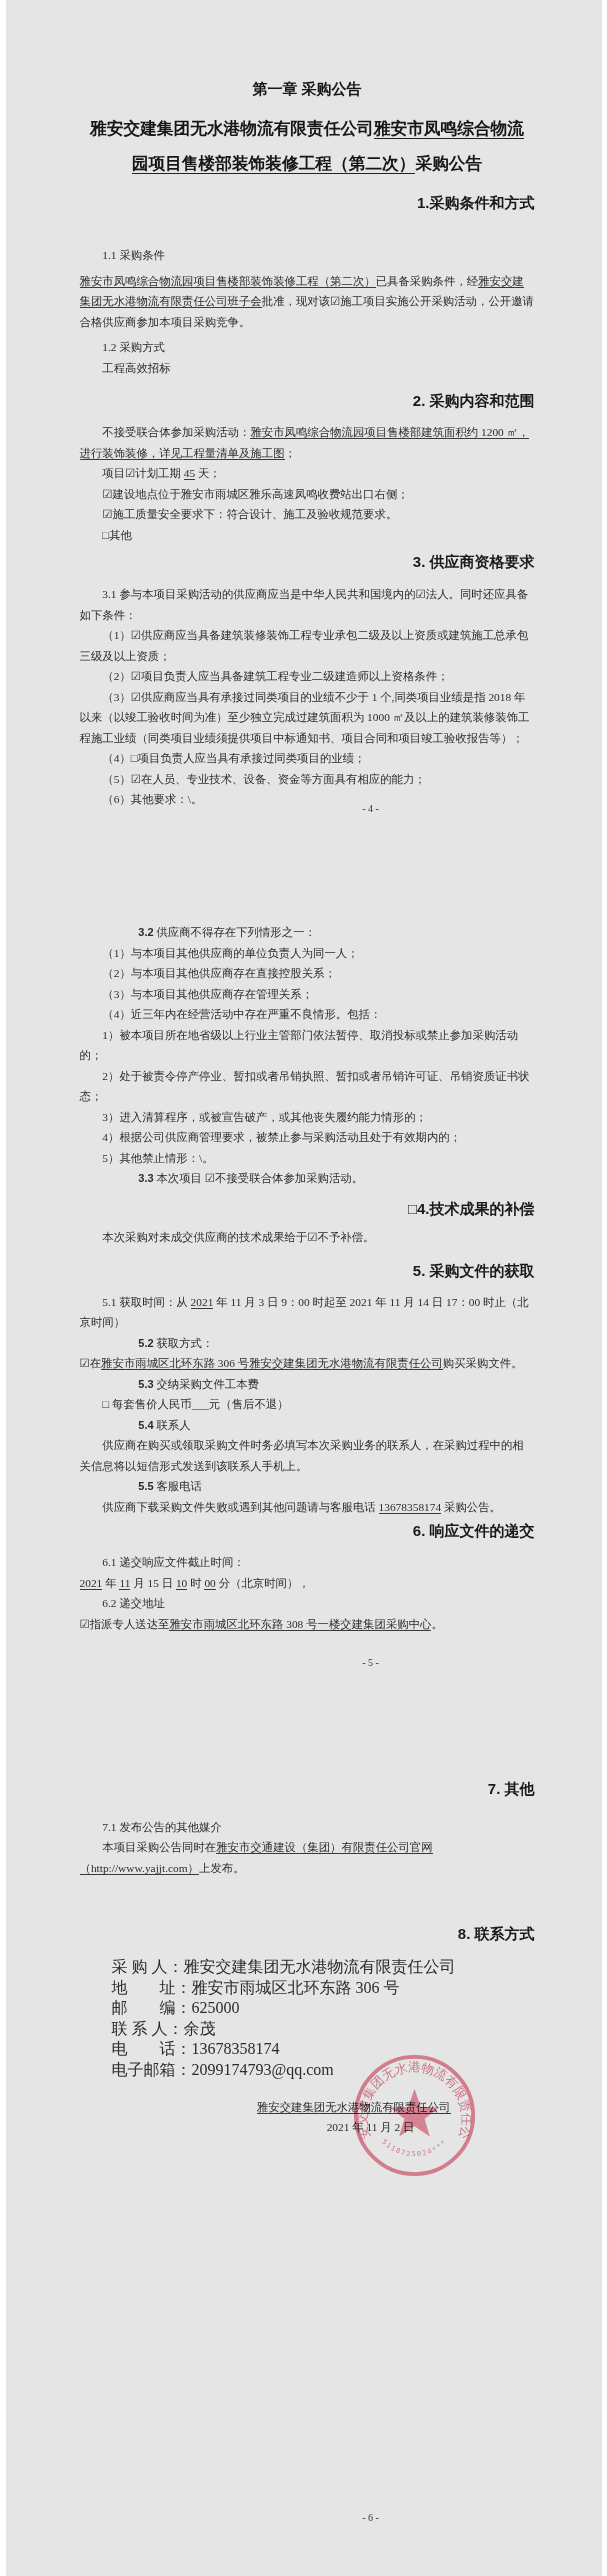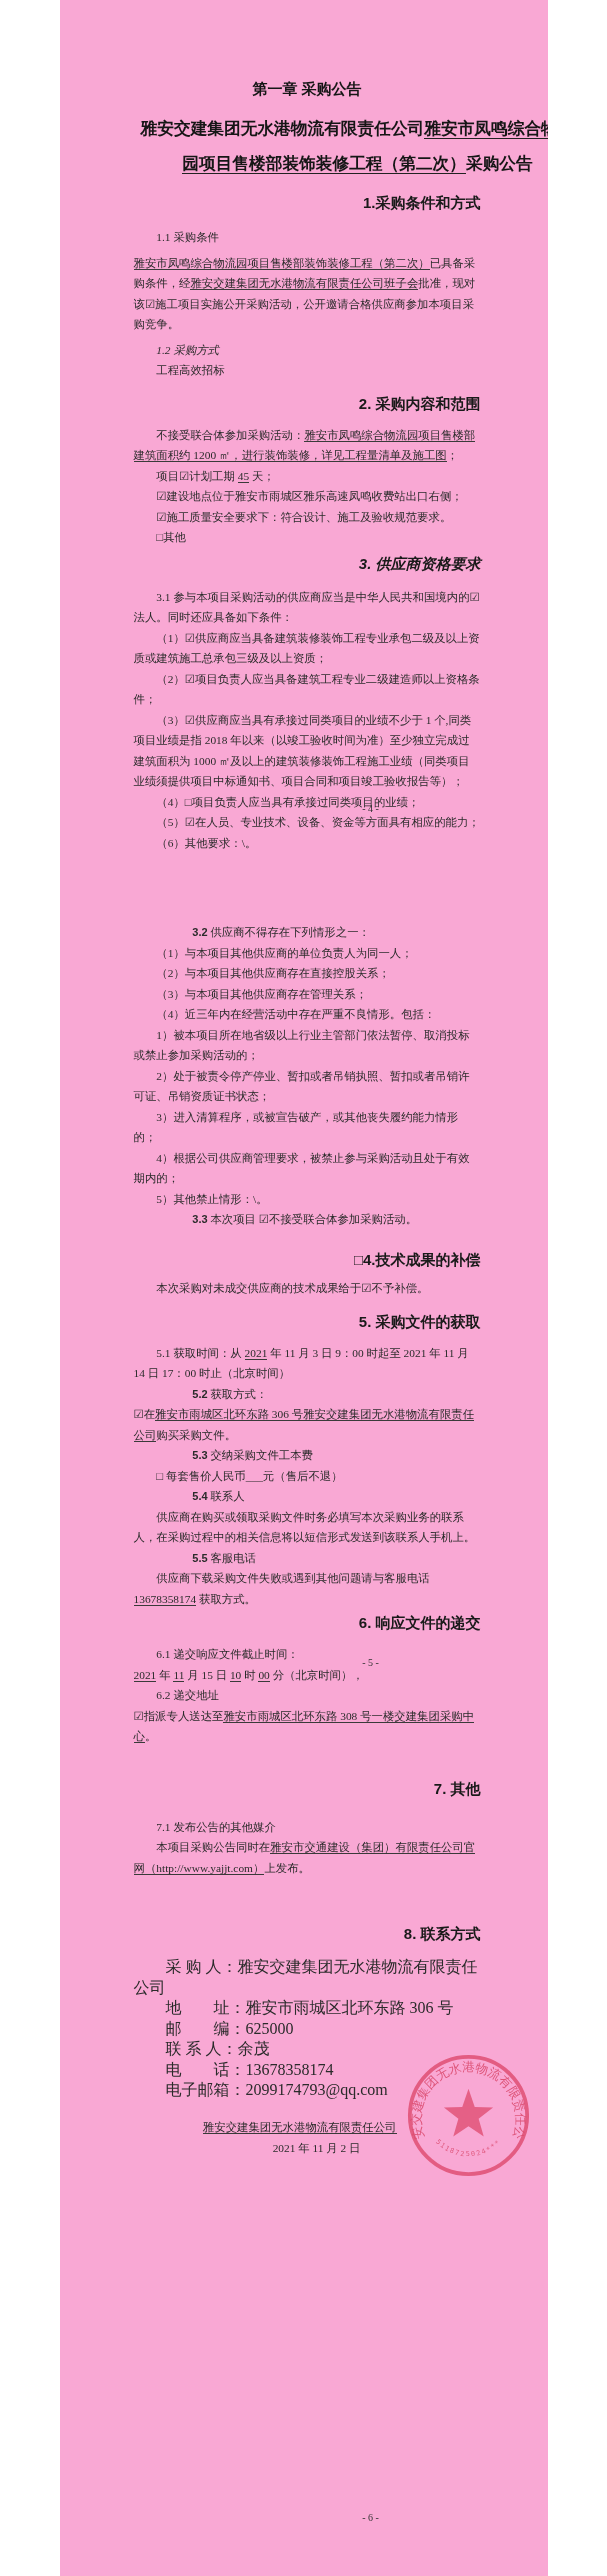--- a/index.html
+++ b/index.html
@@ -1,21 +1,21 @@
 <!DOCTYPE html>
 <html style="font-size:12px"><head>
 <meta charset="utf-8">
 <style>
   html,body{margin:0;padding:0;background:#ffffff;}
   .doc{
     position:relative;
-    width:488px;
+    width:596px;
     height:2576px;
     margin:0 auto;
-    background:#f9a8d4;
+    background:#e5e5e5;
     color:#2b2b2b;
     font-family:"Liberation Serif","DejaVu Serif",serif;
     overflow:hidden;
   }
   .pg{position:absolute;left:0;right:0;padding:0 67px 0 74px;}
   #pg4{top:68px;}
   #pg5{top:922px;}
   #pg6{top:1777px;}
   .ln{line-height:20.5px;font-size:11.4px;margin:0;}
   .ind{text-indent:2em;}
@@ -46,24 +46,24 @@
   .contact-row{line-height:20.5px;font-size:16px;text-indent:2em;}
   .sig{
     text-align:right;padding-right:84px;position:relative;
     line-height:20.5px;font-size:11.4px;
   }
   .sig .company{border-bottom:0.8px solid #3a3a3a;}
   .stamp{
     position:absolute;left:343px;top:273px;width:131px;height:131px;
     mix-blend-mode:multiply;opacity:.88;pointer-events:none;
   }
-  .mt2{margin-top:11px;}.mt3{margin-top:2.3px;}.mt6{margin-top:4.6px;font-style:italic;}
-  .mt7{margin-top:5.3px;}.mt8{margin-top:18px;}.mt10{margin-top:7.6px;}
+  .mt2{margin-top:11px;}.mt3{margin-top:2.3px;}.mt6{margin-top:4.6px;}
+  .mt7{margin-top:5.3px;}.mt8{margin-top:8px;}.mt10{margin-top:7.6px;}
   .mt13{margin-top:10px;}.mt14{margin-top:10.6px;}.mt15{margin-top:11.4px;}
-  .mt16{margin-top:12px;}.mt18{margin-top:13px;}.mt22{margin-top:16.7px;}
+  .mt16{margin-top:12px;}.mt18{margin-top:31px;}.mt22{margin-top:16.7px;}
   .mt58{margin-top:44px;}
 </style>
 </head>
 <body>
 
 <div class="doc">
 
   <div class="pg" id="pg4">
     <div class="chapter">第一章  采购公告</div>
 
@@ -128,21 +128,21 @@
     <div class="ln"><span>☑在</span><span class="u">雅安市雨城区北环东路 306 号雅安交建集团无水港物流有限责任公司</span><span>购买采购文件。</span></div>
 
     <div class="ln ind"><span class="numb">5.3</span><span> 交纳采购文件工本费</span></div>
     <div class="ln ind">□ 每套售价人民币___元（售后不退）</div>
 
     <div class="ln ind"><span class="numb">5.4</span><span> 联系人</span></div>
     <div class="ln ind">供应商在购买或领取采购文件时务必填写本次采购业务的联系人，在采购过程中的相关信息将以短信形式发送到该联系人手机上。</div>
 
     <div class="ln ind"><span class="numb">5.5</span><span> 客服电话</span></div>
 
-    <div class="ln ind"><span>供应商下载采购文件失败或遇到其他问题请与客服电话 </span><span class="u">13678358174</span><span> 获取方式。</span></div>
+    <div class="ln ind"><span>供应商下载采购文件失败或遇到其他问题请与客服电话 </span><span class="u">13678358174</span><span> 采购公告。</span></div>
 
     <div class="h mt3">6.  响应文件的递交</div>
 
     <div class="ln ind mt13">6.1 递交响应文件截止时间：</div>
 
     <div class="ln"><span class="u">2021</span><span> 年 </span><span class="u">11</span><span> 月 15 日 </span><span class="u">10</span><span> 时 </span><span class="u">00</span><span> 分（北京时间），</span></div>
 
     <div class="ln ind">6.2 递交地址</div>
 
     <div class="ln"><span>☑指派专人送达至</span><span class="u">雅安市雨城区北环东路 308 号一楼交建集团采购中心</span><span>。</span></div>

